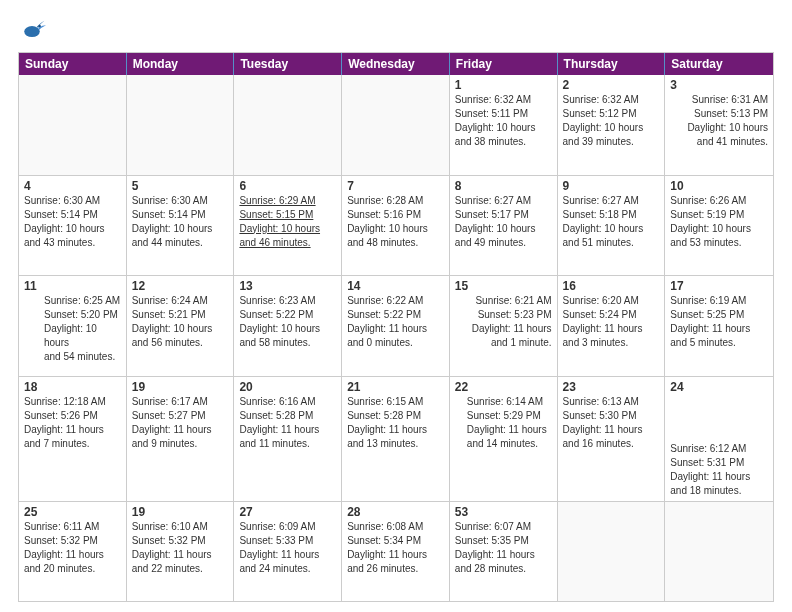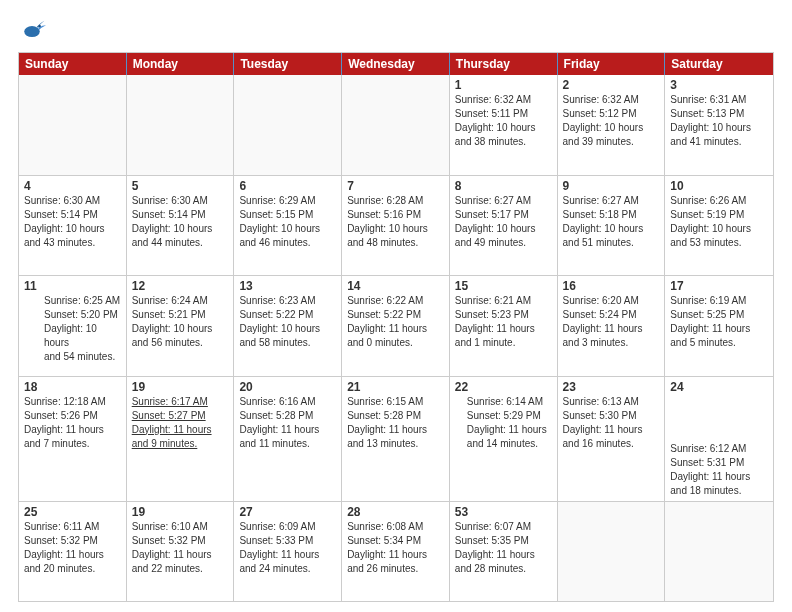--- a/index.html
+++ b/index.html
@@ -48,21 +48,21 @@
     }
     .calendar {
       flex: 1;
       display: flex;
       flex-direction: column;
       border: 1px solid #ccc;
     }
     .cal-header {
       display: grid;
       grid-template-columns: repeat(7, 1fr);
-      background: #b91c1c;
+      background: #701a75;
     }
     .cal-header-cell {
       color: #fff;
       font-size: 12px;
       font-weight: bold;
       padding: 4px 6px;
       border-right: 1px solid #5590c7;
       text-align: left;
     }
     .cal-header-cell:last-child { border-right: none; }
@@ -123,22 +123,22 @@
       <div class="location"></div>
     </div>
   </div>
 
   <div class="calendar">
     <div class="cal-header">
     <div class="cal-header-cell">Sunday</div>
         <div class="cal-header-cell">Monday</div>
         <div class="cal-header-cell">Tuesday</div>
         <div class="cal-header-cell">Wednesday</div>
+        <div class="cal-header-cell">Friday</div>
         <div class="cal-header-cell">Thursday</div>
-        <div class="cal-header-cell">Friday</div>
         <div class="cal-header-cell">Saturday</div>
       </div>
     <div class="cal-body">
     <div class="cal-row">
           <div class="cal-cell empty"></div>
           <div class="cal-cell empty"></div>
           <div class="cal-cell empty"></div>
           <div class="cal-cell empty"></div>
           <div class="cal-cell">
             <div class="day-num">1</div>
@@ -149,21 +149,21 @@
           </div>
           <div class="cal-cell">
             <div class="day-num">2</div>
             <div class="day-info" style="white-space: pre-line;">Sunrise: 6:32 AM
 Sunset: 5:12 PM
 Daylight: 10 hours
 and 39 minutes.</div>
           </div>
           <div class="cal-cell">
             <div class="day-num">3</div>
-            <div class="day-info" style="white-space: pre-line;">Sunrise: 6:31 AM
+            <div class="day-info" style="white-space: pre-line; text-align: right;">Sunrise: 6:31 AM
 Sunset: 5:13 PM
 Daylight: 10 hours
 and 41 minutes.</div>
           </div>
         </div>
         <div class="cal-row">
           <div class="cal-cell">
             <div class="day-num">4</div>
             <div class="day-info" style="white-space: pre-line;">Sunrise: 6:30 AM
 Sunset: 5:14 PM
@@ -172,21 +172,21 @@
           </div>
           <div class="cal-cell">
             <div class="day-num">5</div>
             <div class="day-info" style="white-space: pre-line;">Sunrise: 6:30 AM
 Sunset: 5:14 PM
 Daylight: 10 hours
 and 44 minutes.</div>
           </div>
           <div class="cal-cell">
             <div class="day-num">6</div>
-            <div class="day-info" style="white-space: pre-line;">Sunrise: 6:29 AM
+            <div class="day-info" style="white-space: pre-line; text-decoration: underline;">Sunrise: 6:29 AM
 Sunset: 5:15 PM
 Daylight: 10 hours
 and 46 minutes.</div>
           </div>
           <div class="cal-cell">
             <div class="day-num">7</div>
             <div class="day-info" style="white-space: pre-line;">Sunrise: 6:28 AM
 Sunset: 5:16 PM
 Daylight: 10 hours
 and 48 minutes.</div>
@@ -237,21 +237,21 @@
           </div>
           <div class="cal-cell">
             <div class="day-num">14</div>
             <div class="day-info" style="white-space: pre-line;">Sunrise: 6:22 AM
 Sunset: 5:22 PM
 Daylight: 11 hours
 and 0 minutes.</div>
           </div>
           <div class="cal-cell">
             <div class="day-num">15</div>
-            <div class="day-info" style="white-space: pre-line;">Sunrise: 6:21 AM
+            <div class="day-info" style="white-space: pre-line; text-align: right;">Sunrise: 6:21 AM
 Sunset: 5:23 PM
 Daylight: 11 hours
 and 1 minute.</div>
           </div>
           <div class="cal-cell">
             <div class="day-num">16</div>
             <div class="day-info" style="white-space: pre-line;">Sunrise: 6:20 AM
 Sunset: 5:24 PM
 Daylight: 11 hours
 and 3 minutes.</div>
@@ -267,21 +267,21 @@
         <div class="cal-row">
           <div class="cal-cell">
             <div class="day-num">18</div>
             <div class="day-info" style="white-space: pre-line;">Sunrise: 12:18 AM
 Sunset: 5:26 PM
 Daylight: 11 hours
 and 7 minutes.</div>
           </div>
           <div class="cal-cell">
             <div class="day-num">19</div>
-            <div class="day-info" style="white-space: pre-line; text-decoration: underline;">Sunrise: 6:17 AM
+            <div class="day-info" style="white-space: pre-line;">Sunrise: 6:17 AM
 Sunset: 5:27 PM
 Daylight: 11 hours
 and 9 minutes.</div>
           </div>
           <div class="cal-cell">
             <div class="day-num">20</div>
             <div class="day-info" style="white-space: pre-line;">Sunrise: 6:16 AM
 Sunset: 5:28 PM
 Daylight: 11 hours
 and 11 minutes.</div>

